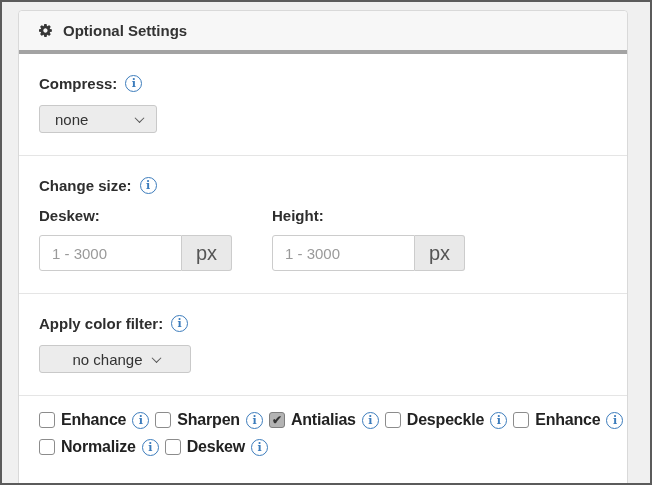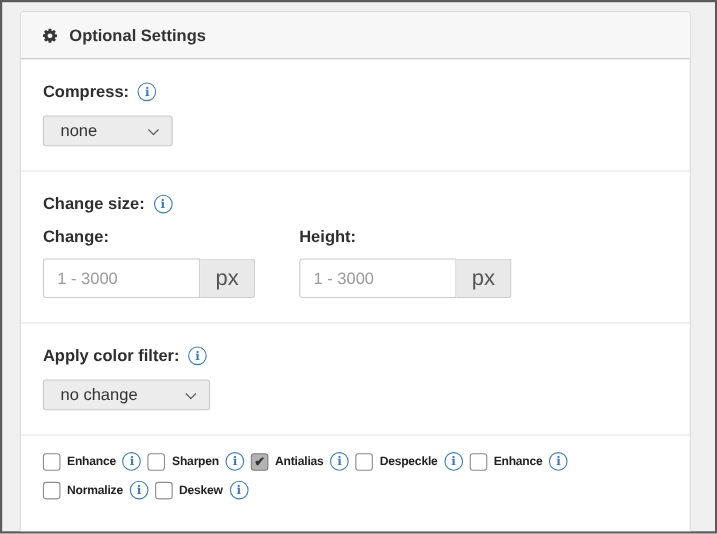--- a/index.html
+++ b/index.html
@@ -14,21 +14,21 @@
   }
   .panel {
     background: #fff;
     border: 1px solid #d9d9d9;
     border-radius: 4px;
     margin: 8px 22px 0 16px;
     height: 500px; 
   }
   .panel-header {
     background: #f7f7f7;
-    border-bottom: 1px solid #a3a3a3;
+    border-bottom: 4px solid #a3a3a3;
     border-radius: 4px 4px 0 0;
     height: 43px;
     display: flex; align-items: center; gap: 9px;
     padding: 0 20px;
     font-size: 15px; font-weight: 700; color: #333;
   }
   .gear { width: 15px; height: 15px; flex: 0 0 auto; }
   .gear svg { display: block; width: 100%; height: 100%; fill: #373737; }
 
   .section { padding: 21px 20px 22px 20px; }
@@ -51,21 +51,21 @@
 
   .select {
     display: inline-flex; align-items: center; justify-content: space-between;
     height: 28px; padding: 0 13px 0 15px;
     background: #ececec;
     border: 1px solid #c9c9c9; border-radius: 3px;
     font-size: 15px; color: #333;
     cursor: pointer;
   }
   .select.w-compress { width: 118px; }
-  .select.w-filter   { width: 152px; }
+  .select.w-filter   { width: 152px; justify-content: center; }
   .chevron {
     width: 7px; height: 7px; margin-left: 10px;
     border-right: 1.6px solid #555; border-bottom: 1.6px solid #555;
     transform: rotate(45deg) translate(-1px,-1px);
   }
 
   .size-row { display: flex; gap: 40px; margin-top: 2px; }
   .size-col .sub-label { font-size: 15px; font-weight: 700; color: #2e2e2e; margin-bottom: 11px; }
   .input-group { display: flex; }
   .input-group input {
@@ -85,21 +85,21 @@
     display: flex; align-items: center; justify-content: center;
     font-size: 20px; color: #555;
   }
 
   .section.options { padding: 15px 16px 18px 20px; }
   .opt-row { display: flex; align-items: center; margin-bottom: 9px; }
   .opt-row:last-child { margin-bottom: 0; }
   .opt {
     display: inline-flex; align-items: center; gap: 6px;
     margin-right: 6px;
-    font-size: 11px; font-weight: 700; color: #222;
+    font-size: 16px; font-weight: 700; color: #222;
     letter-spacing: -0.2px;
     cursor: pointer;
   }
   .cb {
     width: 16px; height: 16px; flex: 0 0 auto;
     background: #fff;
     border: 1px solid #8c8c8c; border-radius: 3px;
   }
   .cb.checked {
     background: #b3b3b3; border-color: #7e7e7e;
@@ -135,21 +135,21 @@
     </div>
   </div>
 
   <div class="section">
     <div class="label-row">
       <span class="field-label">Change size:</span>
       <span class="info"></span>
     </div>
     <div class="size-row">
       <div class="size-col">
-        <div class="sub-label">Change:</div>
+        <div class="sub-label">Deskew:</div>
         <div class="input-group">
           <input type="text" placeholder="1 - 3000" style="">
           <span class="input-addon">px</span>
         </div>
       </div>
       <div class="size-col">
         <div class="sub-label">Height:</div>
         <div class="input-group">
           <input type="text" placeholder="1 - 3000" style="">
           <span class="input-addon">px</span>

